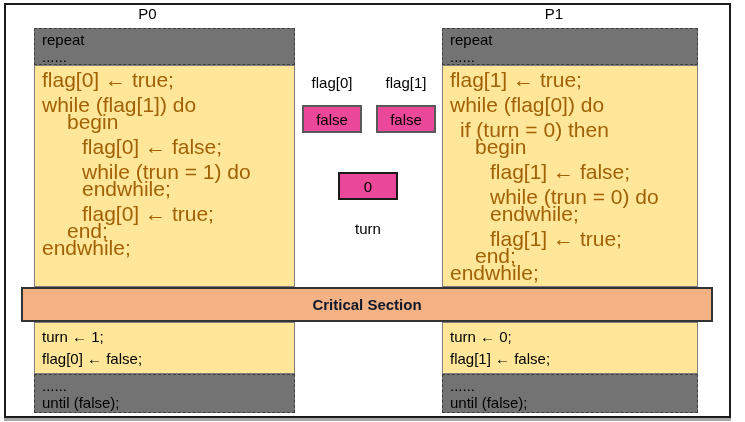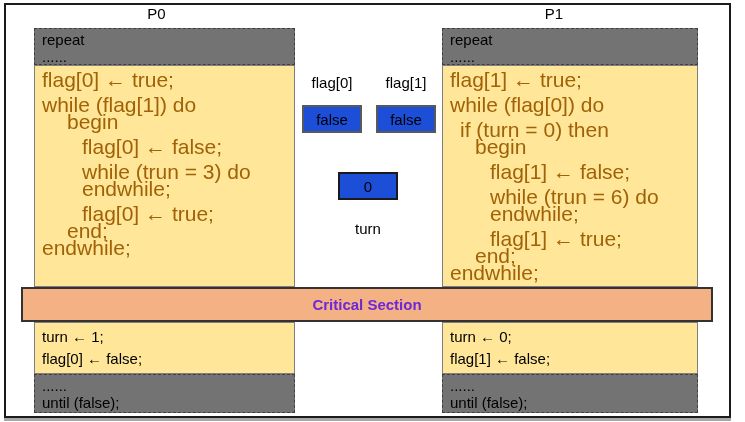--- a/index.html
+++ b/index.html
@@ -25,21 +25,21 @@
     box-shadow: 0 3px 0 #a8a8a8;
   }
   .proc-title {
     position: absolute;
     top: 5px;
     font-size: 15px;
     color: #000;
     text-align: center;
     line-height: 18px;
   }
-  #p0-title { left: 26px; width: 261px; }
+  #p0-title { left: 17px; width: 261px; }
   #p1-title { left: 426px; width: 256px; }
 
   .gray-box {
     position: absolute;
     background: #737373;
     border: 1px dashed #3f3f3f;
     box-sizing: border-box;
     font-size: 15px;
     line-height: 16px;
     color: #000;
@@ -89,35 +89,35 @@
     left: 21px; top: 287px;
     width: 692px; height: 35px;
     background: #f4b183;
     border: 2px solid #333333;
     box-sizing: border-box;
     display: flex;
     align-items: center;
     justify-content: center;
     font-size: 15px;
     font-weight: bold;
-    color: #6d28d9;
+    color: #0f172a;
   }
 
   .var-label {
     position: absolute;
     width: 60px;
     text-align: center;
     font-size: 15px;
     color: #000;
     line-height: 17px;
   }
   .var-box {
     position: absolute;
     width: 60px; height: 28px;
-    background: #1d4ed8;
+    background: #ec4899;
     border: 2px solid #595959;
     box-sizing: border-box;
     display: flex;
     align-items: center;
     justify-content: center;
     font-size: 15px;
     color: #000;
   }
   #flag0-label { left: 300px; top: 74px; width: 64px; }
   #flag1-label { left: 374px; top: 74px; width: 64px; }
@@ -137,21 +137,21 @@
 
   <div class="gray-box col-p0 entry-gray">
       <div>repeat</div>
       <div>......</div>
     </div>
   <div class="code-box col-p0 main-code">
       <div class="ind0">flag[0] ← true;</div>
       <div class="ind0 gap">while (flag[1]) do</div>
       <div class="ind2 tight">begin</div>
       <div class="ind3 gap">flag[0] ← false;</div>
-      <div class="ind3 gap">while (trun = 3) do</div>
+      <div class="ind3 gap">while (trun = 1) do</div>
       <div class="ind3 tight">endwhile;</div>
       <div class="ind3 gap">flag[0] ← true;</div>
       <div class="ind2 tight">end;</div>
       <div class="ind0 tight">endwhile;</div>
     </div>
   <div class="exit-box col-p0 exit-code">
       <div>turn ← 1;</div>
       <div>flag[0] ← false;</div>
     </div>
   <div class="gray-box col-p0 exit-gray">
@@ -162,21 +162,21 @@
   <div class="gray-box col-p1 entry-gray">
       <div>repeat</div>
       <div>......</div>
     </div>
   <div class="code-box col-p1 main-code">
       <div class="ind0">flag[1] ← true;</div>
       <div class="ind0 gap">while (flag[0]) do</div>
       <div class="ind1 gap">if (turn = 0) then</div>
       <div class="ind2 tight">begin</div>
       <div class="ind3 gap">flag[1] ← false;</div>
-      <div class="ind3 gap">while (trun = 6) do</div>
+      <div class="ind3 gap">while (trun = 0) do</div>
       <div class="ind3 tight">endwhile;</div>
       <div class="ind3 gap">flag[1] ← true;</div>
       <div class="ind2 tight">end;</div>
       <div class="ind0 tight">endwhile;</div>
     </div>
   <div class="exit-box col-p1 exit-code">
       <div>turn ← 0;</div>
       <div>flag[1] ← false;</div>
     </div>
   <div class="gray-box col-p1 exit-gray">

